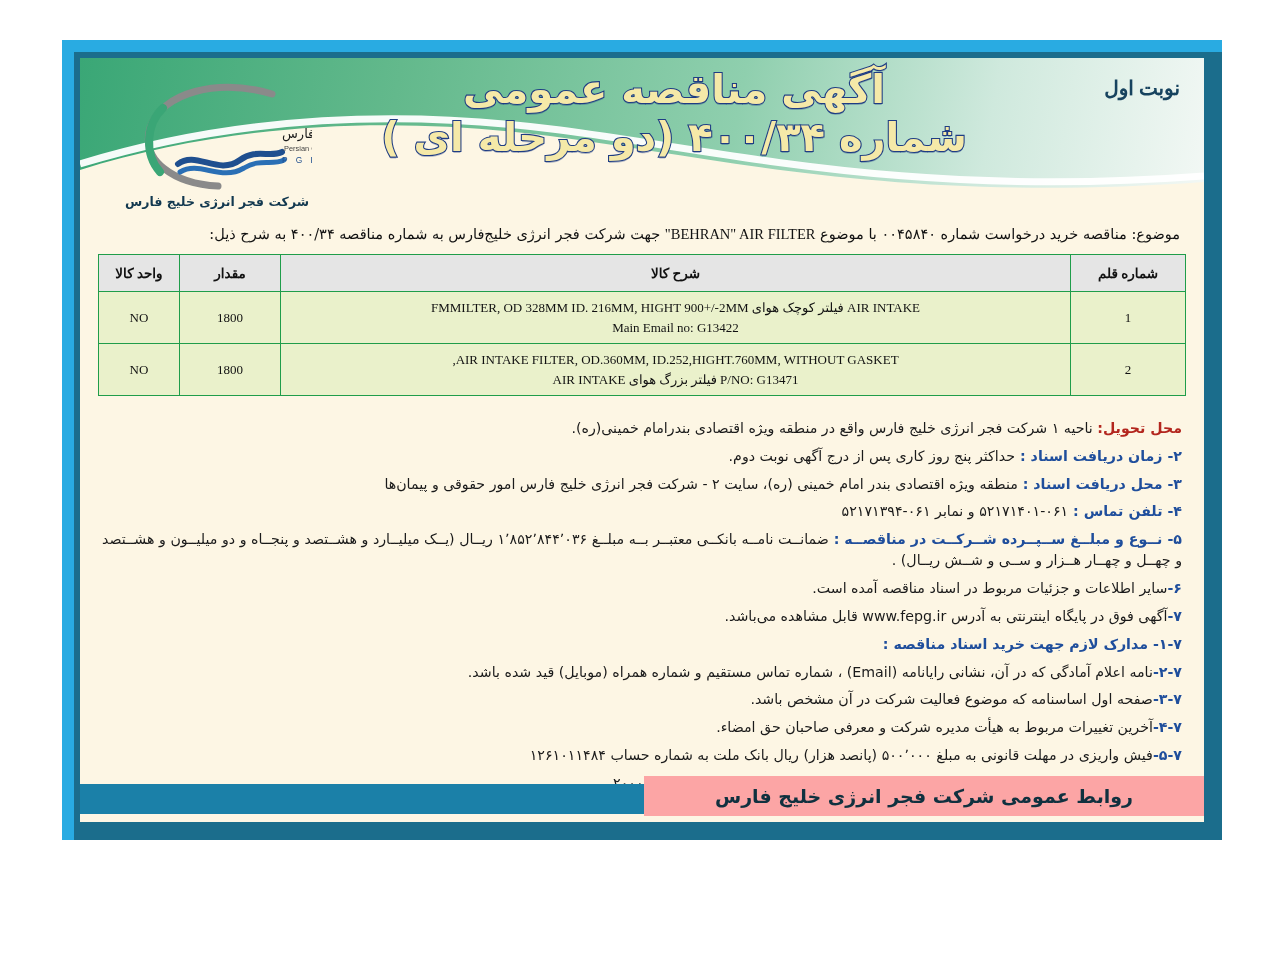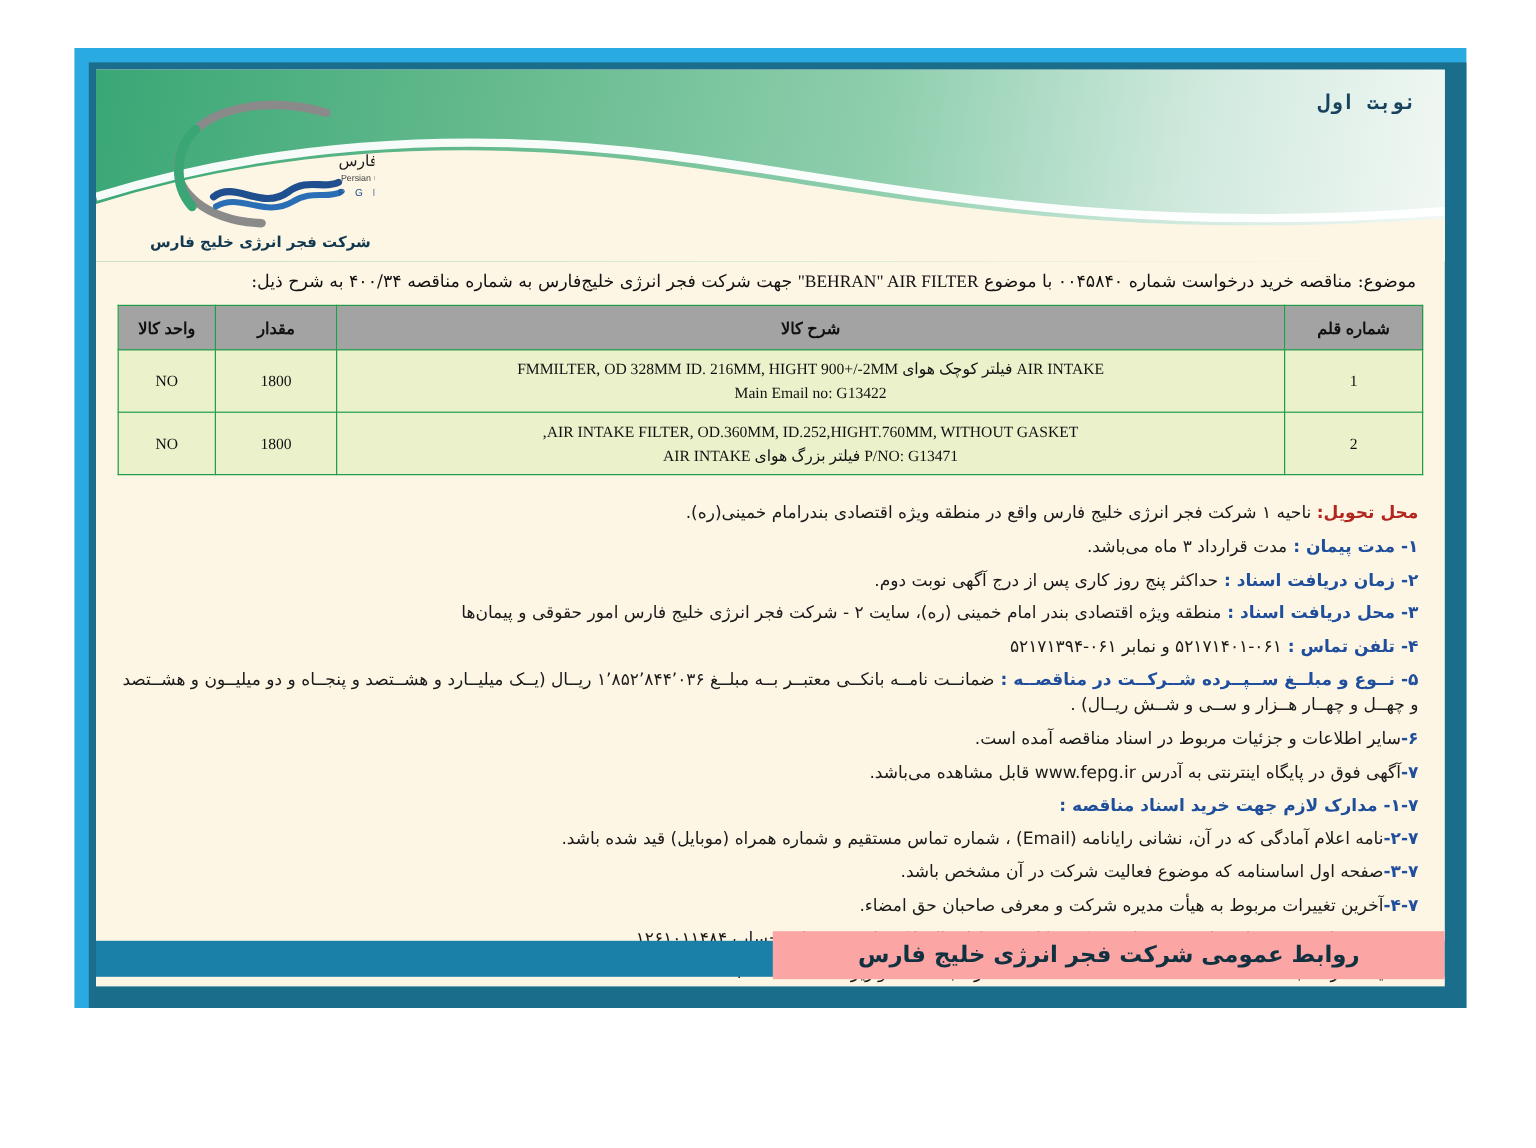--- a/index.html
+++ b/index.html
@@ -62,24 +62,24 @@
     position: absolute;
     left: 0; bottom: 0;
     width: 1124px; height: 110px;
   }
   .header-wave svg { display: block; width: 100%; height: 100%; }
 
   .nobat {
     position: absolute;
     right: 24px;
     top: 18px;
-    font-size: 17px;
+    font-size: 20px;
     font-weight: bold;
     color: #17435f;
-    font-family: Liberation Mono, monospace;
+    font-family: Liberation Serif, serif;
   }
 
   .title-wrap {
     position: absolute;
     right: 210px;
     top: 8px;
     width: 640px;
     text-align: center;
     direction: rtl;
   }
@@ -142,25 +142,25 @@
     background: #e9f0c9;
     table-layout: fixed;
   }
   table.items th, table.items td {
     border: 1.4px solid #1f9d4a;
     text-align: center;
     vertical-align: middle;
     color: #111;
   }
   table.items th {
-    font-family: Liberation Sans, sans-serif;
+    font-family: Liberation Serif, serif;
     font-size: 13.5px;
     font-weight: bold;
     height: 34px;
-    background: #a3a3a3;
+    background: #e5e5e5;
   }
   table.items td {
     font-size: 13px;
     background: #eaf1cb;
   }
   .col-no    { width: 112px; }
   .col-desc  { width: auto; }
   .col-qty   { width: 98px; }
   .col-unit  { width: 78px; }
   td.desc {
@@ -242,20 +242,24 @@
       <div class="header-grad"></div>
       <div class="header-wave">
         <svg viewBox="0 0 1124 110" preserveAspectRatio="none" xmlns="http://www.w3.org/2000/svg">
           <path d="M0,62 C140,18 300,6 470,28 C640,50 820,96 1124,74 L1124,110 L0,110 Z" fill="#fdf6e4"></path>
           <path d="M0,56 C150,10 310,0 480,22 C650,44 830,90 1124,68" fill="none" stroke="#ffffff" stroke-width="7" opacity="0.95"></path>
         </svg>
       </div>
 
       <div class="nobat">نوبت اول</div>
 
+      <div class="title-wrap">
+        <div class="title-1">آگهی مناقصه عمومی</div>
+        <div class="title-2">شماره ۴۰۰/۳۴ (دو مرحله ای )</div>
+      </div>
 
       <div class="logo">
         <div class="logo-mark">
           <svg width="190" height="112" viewBox="0 0 190 112" xmlns="http://www.w3.org/2000/svg">
 
             <path d="M150,14 C96,-2 40,12 28,48 C18,80 52,104 96,106" fill="none" stroke="#8a8a8a" stroke-width="7" stroke-linecap="round"></path>
 
             <path d="M41,28 C24,44 22,74 38,92" fill="none" stroke="#3aa676" stroke-width="8" stroke-linecap="round"></path>
 
             <path d="M56,84 C74,70 96,96 118,80 C134,68 148,78 160,72" fill="none" stroke="#1f4f8f" stroke-width="6" stroke-linecap="round"></path>
@@ -301,21 +305,20 @@
             <td class="num">NO</td>
           </tr>
         </tbody>
       </table>
     </div>
 
     <div class="body-text">
 
       <p><span class="lbl-red">محل تحویل:</span><span> ناحیه ۱ شرکت فجر انرژی خلیج فارس واقع در منطقه ویژه اقتصادی بندرامام خمینی(ره).</span></p>
 
-      <p><span class="num-idx">۱-</span><span class="lbl"> مدت پیمان : </span><span>مدت قرارداد ۳ ماه می‌باشد.</span></p>
 
       <p><span class="num-idx">۲-</span><span class="lbl"> زمان دریافت اسناد : </span><span>حداکثر پنج روز کاری پس از درج آگهی نوبت دوم.</span></p>
 
       <p><span class="num-idx">۳-</span><span class="lbl"> محل دریافت اسناد : </span><span>منطقه ویژه اقتصادی بندر امام خمینی (ره)، سایت ۲ - شرکت فجر انرژی خلیج فارس امور حقوقی و پیمان‌ها</span></p>
 
       <p><span class="num-idx">۴-</span><span class="lbl"> تلفن تماس : </span><span>۰۶۱-۵۲۱۷۱۴۰۱ و نمابر ۰۶۱-۵۲۱۷۱۳۹۴</span></p>
 
       <p class="just"><span class="num-idx">۵-</span><span class="lbl"> نــوع و مبلــغ ســپــرده شــرکــت در مناقصــه : </span><span>ضمانــت نامــه بانکــی معتبــر بــه مبلــغ ۱٬۸۵۲٬۸۴۴٬۰۳۶ ریــال (یــک میلیــارد و هشــتصد و پنجــاه و دو میلیــون و هشــتصد و چهــل و چهــار هــزار و ســی و شــش ریــال) .</span></p>
 
       <p><span class="num-idx">۶-</span><span>سایر اطلاعات و جزئیات مربوط در اسناد مناقصه آمده است.</span></p>

